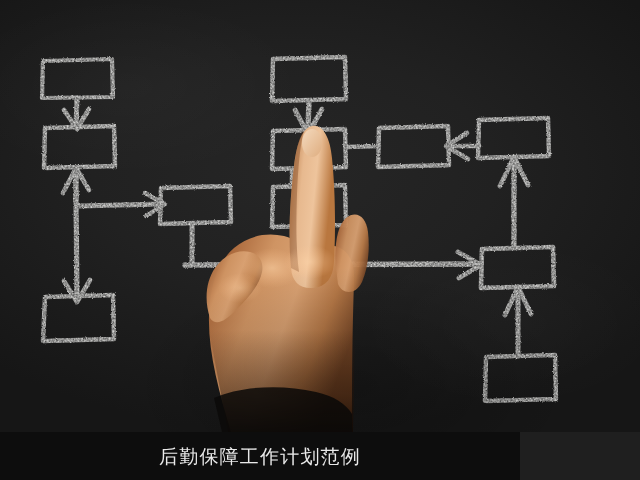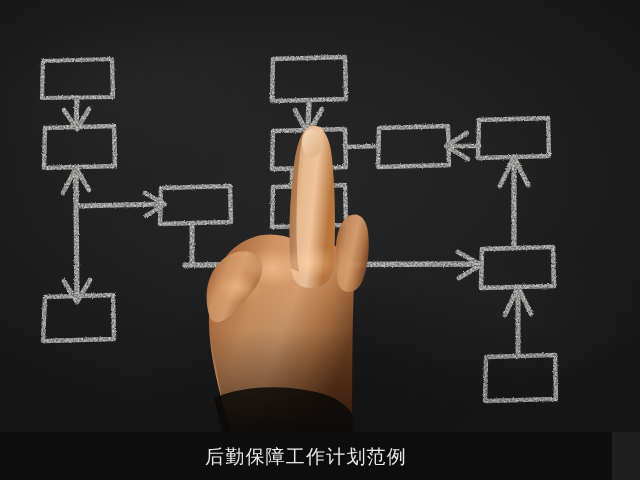--- a/index.html
+++ b/index.html
@@ -43,21 +43,21 @@
     position: absolute;
     left: 0; top: 0;
     width: 640px;
     height: 432px;
   }
   
   #caption-bar {
     position: absolute;
     left: 0;
     top: 432px;
-    width: 612px;
+    width: 520px;
     height: 48px;
     background: #0d0d0d;
     display: flex;
     align-items: center;
     justify-content: center;
   }
   #caption-text {
     color: #e9e9e9;
     font-size: 19px;
     letter-spacing: 1.2px;

